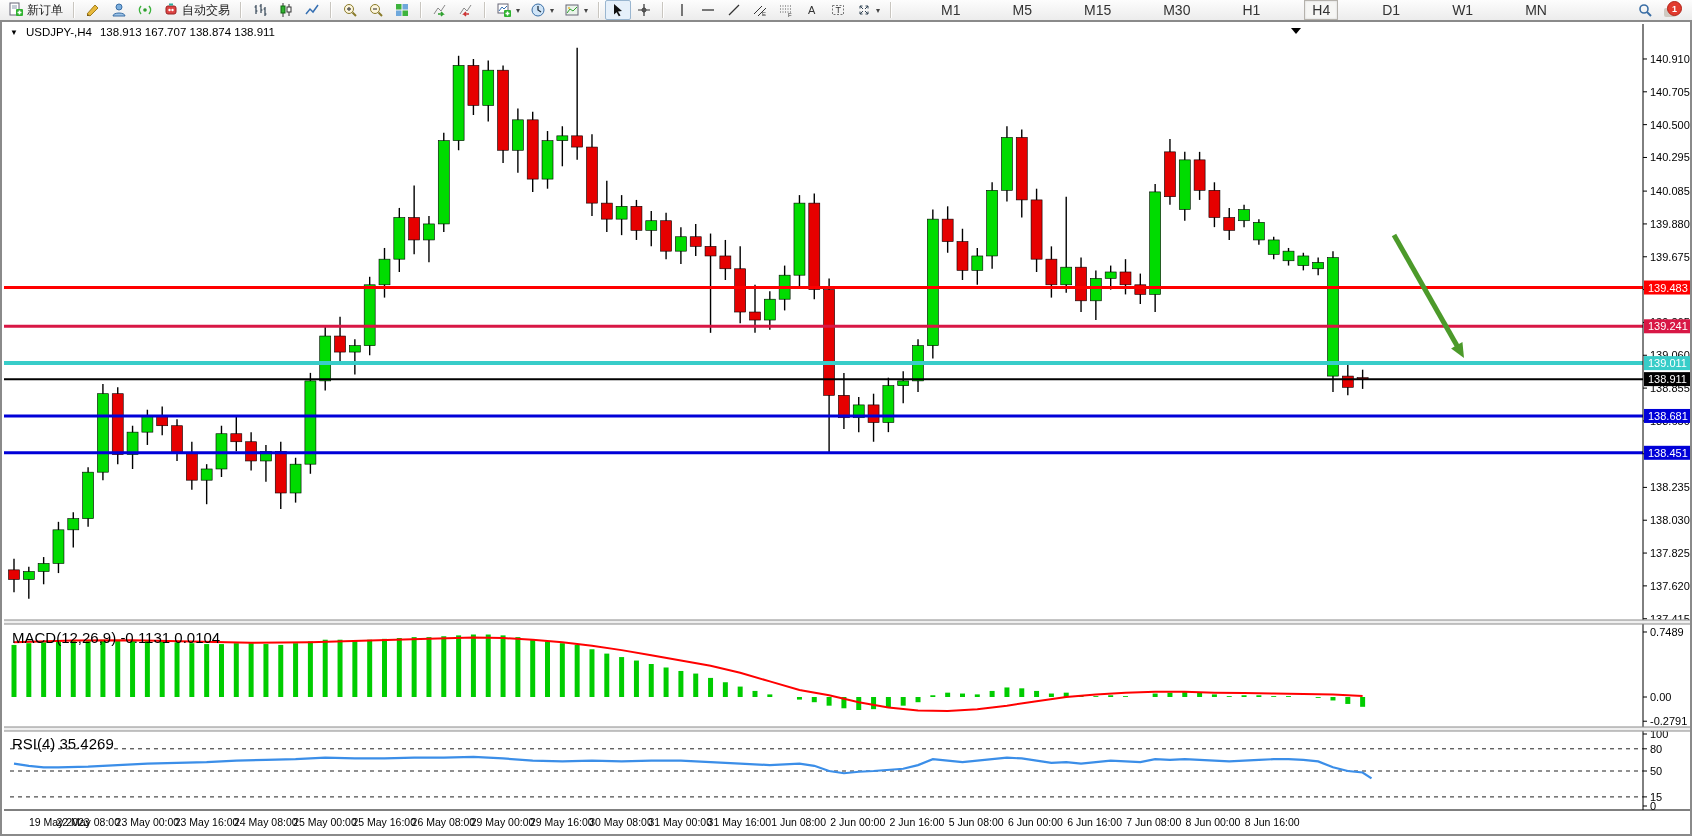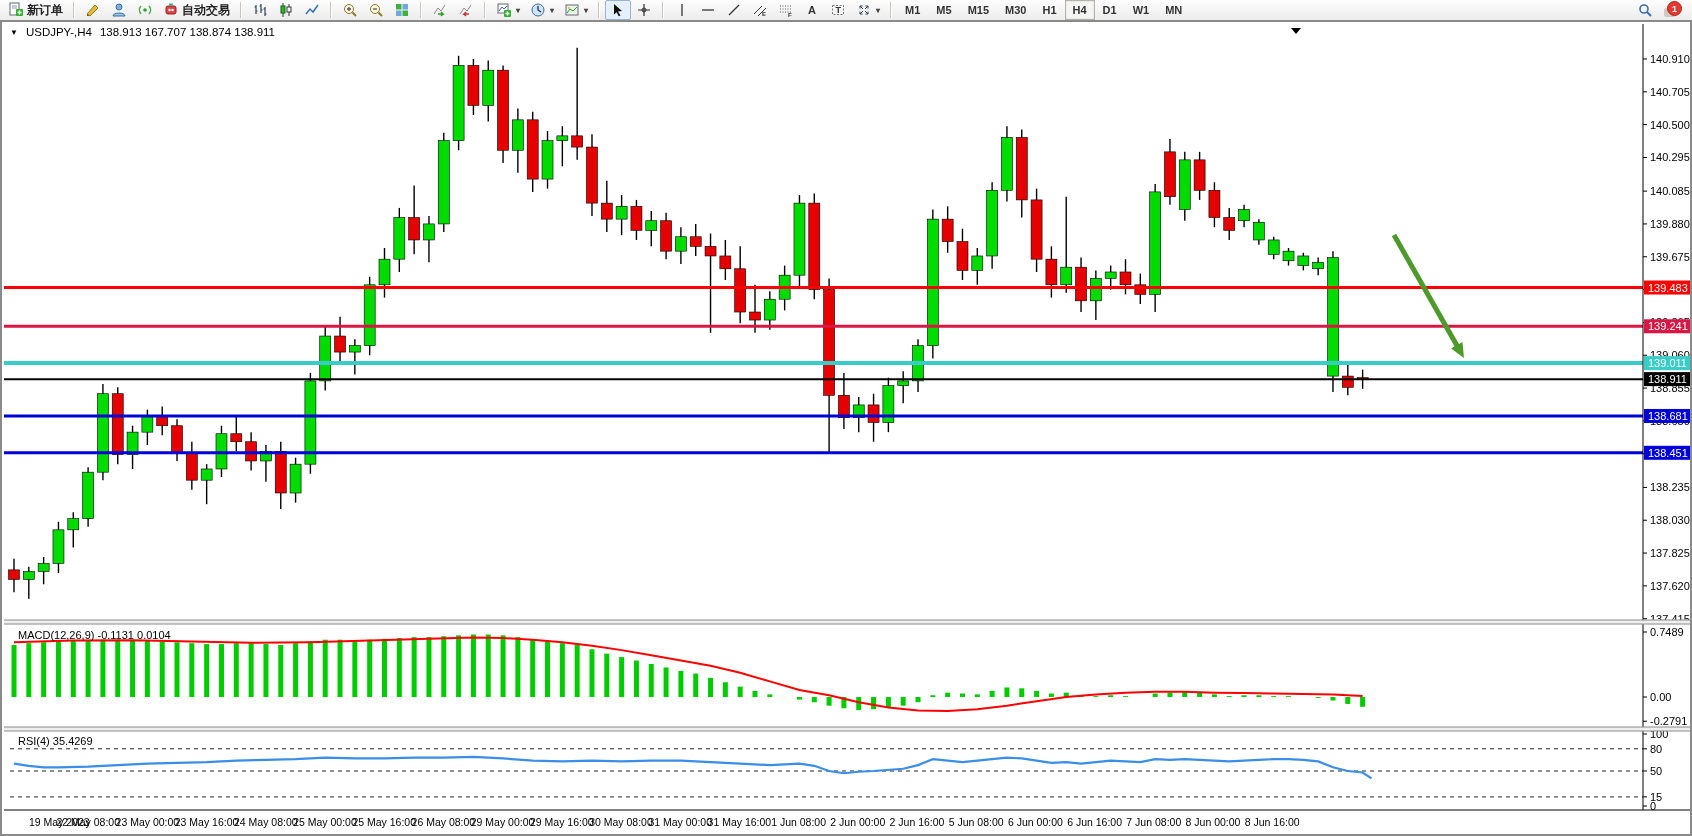--- a/index.html
+++ b/index.html
@@ -1,38 +1,38 @@
 <!DOCTYPE html>
 <html><head>
 <meta charset="utf-8">
 <style>
   html,body{margin:0;padding:0;background:#d6d3ce;font-family:"Liberation Sans",sans-serif;}
   #app{position:relative;width:1692px;height:836px;background:#fff;overflow:hidden;}
   
   #toolbar{position:absolute;left:0;top:0;width:1692px;height:20px;background:linear-gradient(#fdfdfd,#ececec);
     border-bottom:1px solid #c6c3bd;display:flex;align-items:center;font-size:12px;color:#222;}
-  .tb-group{display:flex;align-items:flex-end;height:20px;padding:0 3px;font-weight:bold;}
+  .tb-group{display:flex;align-items:flex-end;height:20px;padding:0 3px;}
   .tb-sep{width:1px;height:16px;background:#c9c6c0;border-right:1px solid #fff;margin:0 2px;}
   .tb-btn{display:flex;align-items:center;gap:3px;padding:1px 4px;border:1px solid transparent;border-radius:2px;height:16px;cursor:default;}
   .tb-btn.pressed{background:#e6f0fa;border:1px solid #9ab6d0;}
   .tb-btn .icon{width:16px;height:16px;display:inline-flex;align-items:center;justify-content:center;}
   .tb-label{font-size:12px;}
   .drop{font-size:8px;color:#444;margin-left:1px;}
-  .tf-btn{padding:1px 7px;height:16px;display:flex;align-items:center;font-size:11px;color:#333;border:1px solid transparent;}
+  .tf-btn{padding:1px 7px;height:16px;display:flex;align-items:center;font-size:14px;color:#333;border:1px solid transparent;margin-left:36px;}
   .tf-btn.selected{background:#f6f6f4;border:1px solid #b5b2ac;box-shadow:inset 0 0 2px #ccc;}
   #tb-right{margin-left:auto;display:flex;align-items:center;gap:6px;padding-right:10px;}
   .notif{position:relative;width:18px;height:14px;}
   .notif .bubble{position:absolute;left:0;bottom:0;width:12px;height:9px;background:#cfcac2;border-radius:2px;}
   .notif .count{position:absolute;right:0;top:-2px;min-width:13px;height:13px;border-radius:8px;background:#e23a2e;color:#fff;
     font-size:9px;font-weight:bold;display:flex;align-items:center;justify-content:center;border:1px solid #b02318;}
   
   #chartwin{position:absolute;left:0;top:20px;width:1692px;height:816px;background:#fff;border:2px solid #8a8a8a;box-sizing:border-box;}
   #title-row{position:absolute;left:8px;top:4px;font-size:11.5px;color:#000;display:flex;gap:8px;align-items:center;z-index:5;}
   #title-row .tri{font-size:8px;}
-  #ind-macd,#ind-rsi{position:absolute;left:16px;font-size:11px;color:#000;z-index:5;}
+  #ind-macd,#ind-rsi{position:absolute;left:10px;font-size:15px;color:#000;z-index:5;}
   #chart-svg{position:absolute;left:0;top:0;}
 </style>
 </head>
 <body>
 <div id="app">
 
 <div id="toolbar">
       <div class="tb-group">
         <span class="tb-btn">
           <span class="icon">

